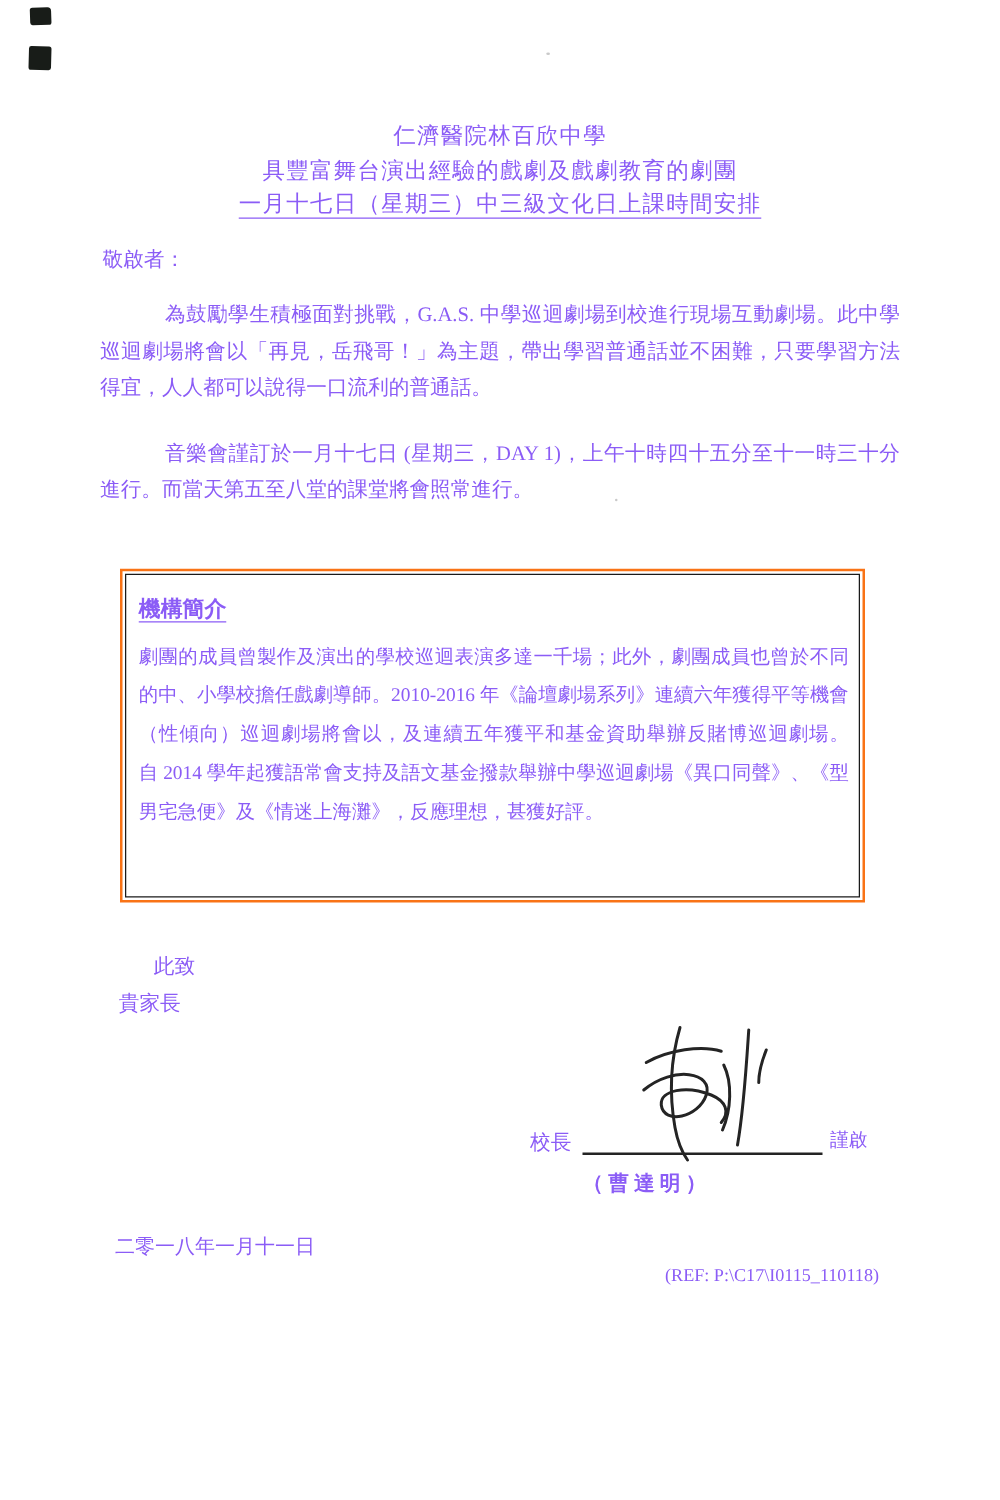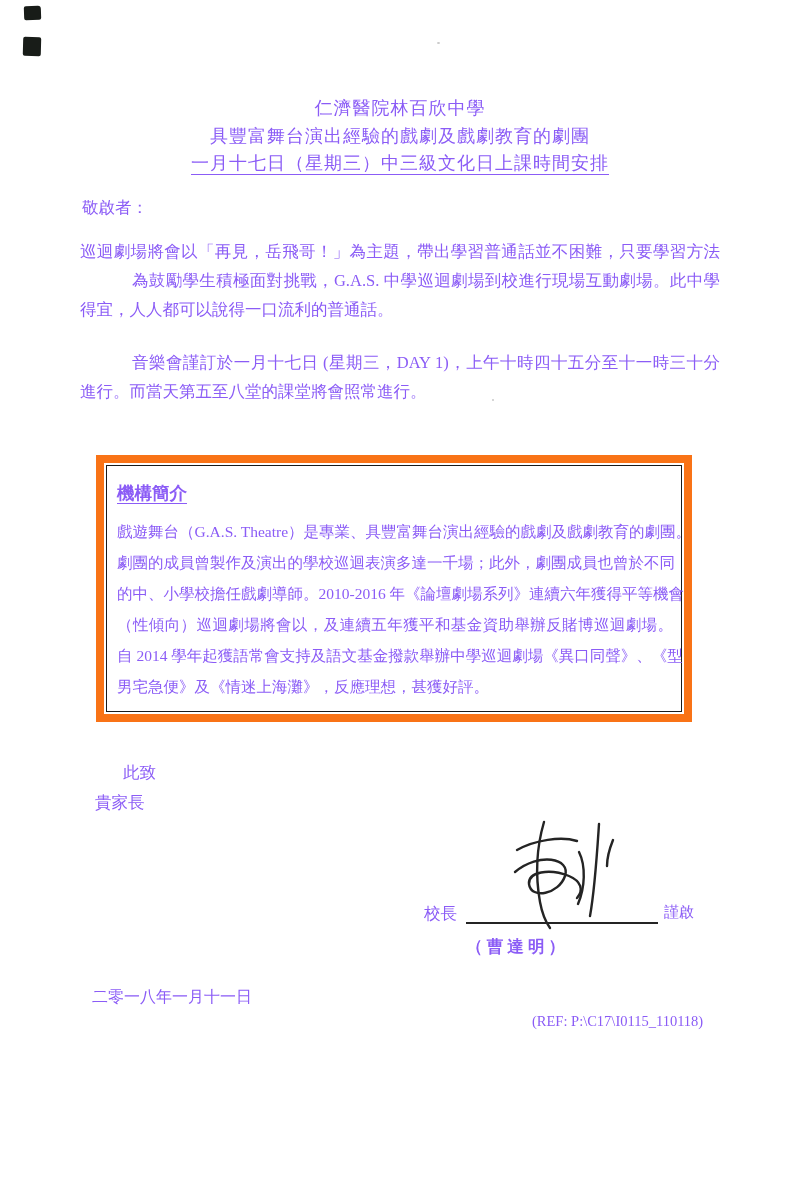--- a/index.html
+++ b/index.html
@@ -52,21 +52,21 @@
   .p2 { top: 348px; }
   .line { line-height: 29px; white-space: nowrap; }
   .indent { text-indent: 52px; }
   .just { text-align: justify; text-align-last: justify; }
 
   .info-box-outer {
     position: absolute;
     left: 96px; top: 455px;
     width: 596px; height: 267px;
     box-sizing: border-box;
-    border: 8px solid #f97316;
+    border: 2px solid #f97316;
     padding: 2px;
     background: #ffffff;
   }
   .info-box-inner {
     box-sizing: border-box;
     width: 100%; height: 100%;
     border: 1px solid #1a1a1a;
     padding: 14px 8px 0 10px;
   }
   .box-heading {
@@ -104,34 +104,33 @@
 
   <div class="doc-header">
     <div>仁濟醫院林百欣中學</div>
     <div>具豐富舞台演出經驗的戲劇及戲劇教育的劇團</div>
     <div class="underlined">一月十七日（星期三）中三級文化日上課時間安排</div>
   </div>
 
   <div class="salutation">敬啟者：</div>
 
   <div class="para p1">
+    <div class="line indent just">為鼓勵學生積極面對挑戰，G.A.S. 中學巡迴劇場到校進行現場互動劇場。此中學</div>
     <div class="line just">巡迴劇場將會以「再見，岳飛哥！」為主題，帶出學習普通話並不困難，只要學習方法</div>
-    <div class="line indent just">為鼓勵學生積極面對挑戰，G.A.S. 中學巡迴劇場到校進行現場互動劇場。此中學</div>
     <div class="line">得宜，人人都可以說得一口流利的普通話。</div>
   </div>
 
   <div class="para p2">
     <div class="line indent just">音樂會謹訂於一月十七日 (星期三，DAY 1)，上午十時四十五分至十一時三十分</div>
     <div class="line">進行。而當天第五至八堂的課堂將會照常進行。</div>
   </div>
 
   <div class="info-box-outer">
     <div class="info-box-inner">
       <div class="box-heading">機構簡介</div>
-      <div class="box-line just">戲遊舞台（G.A.S. Theatre）是專業、具豐富舞台演出經驗的戲劇及戲劇教育的劇團。</div>
       <div class="box-line just">劇團的成員曾製作及演出的學校巡迴表演多達一千場；此外，劇團成員也曾於不同</div>
       <div class="box-line just">的中、小學校擔任戲劇導師。2010-2016 年《論壇劇場系列》連續六年獲得平等機會</div>
       <div class="box-line just">（性傾向）巡迴劇場將會以，及連續五年獲平和基金資助舉辦反賭博巡迴劇場。</div>
       <div class="box-line just">自 2014 學年起獲語常會支持及語文基金撥款舉辦中學巡迴劇場《異口同聲》、《型</div>
       <div class="box-line">男宅急便》及《情迷上海灘》，反應理想，甚獲好評。</div>
     </div>
   </div>
 
   <div class="closing">
     <div class="ci">此致</div>

